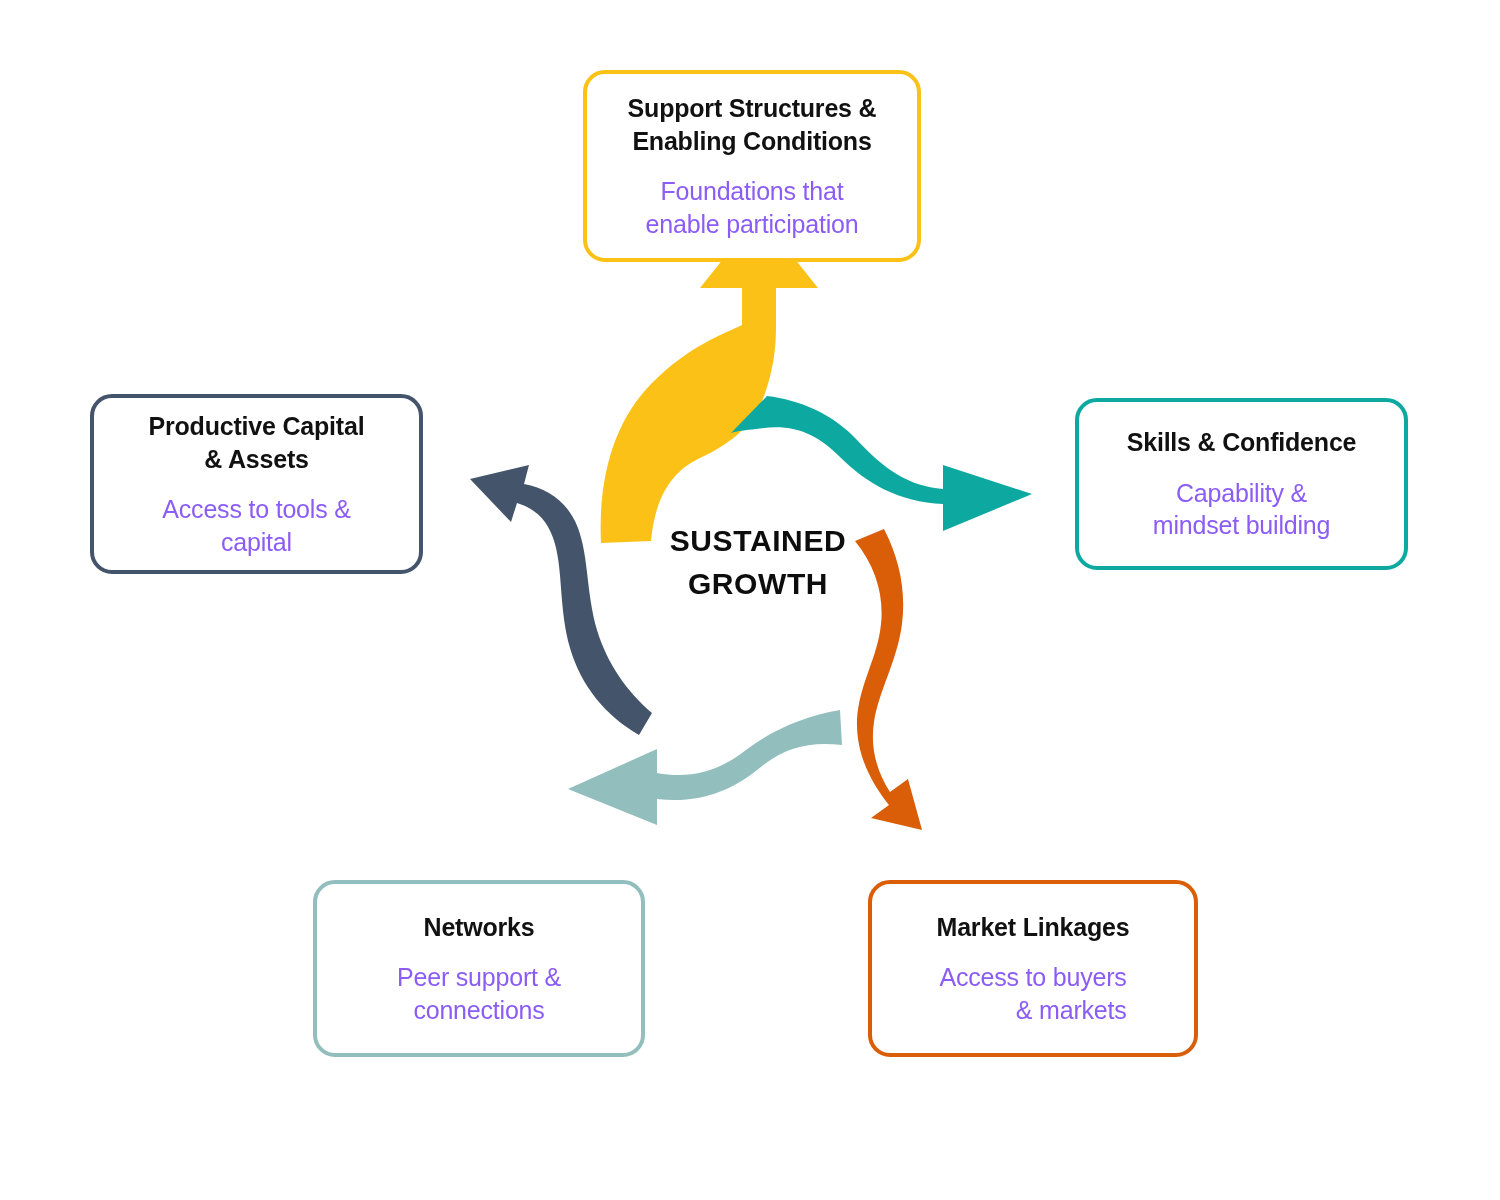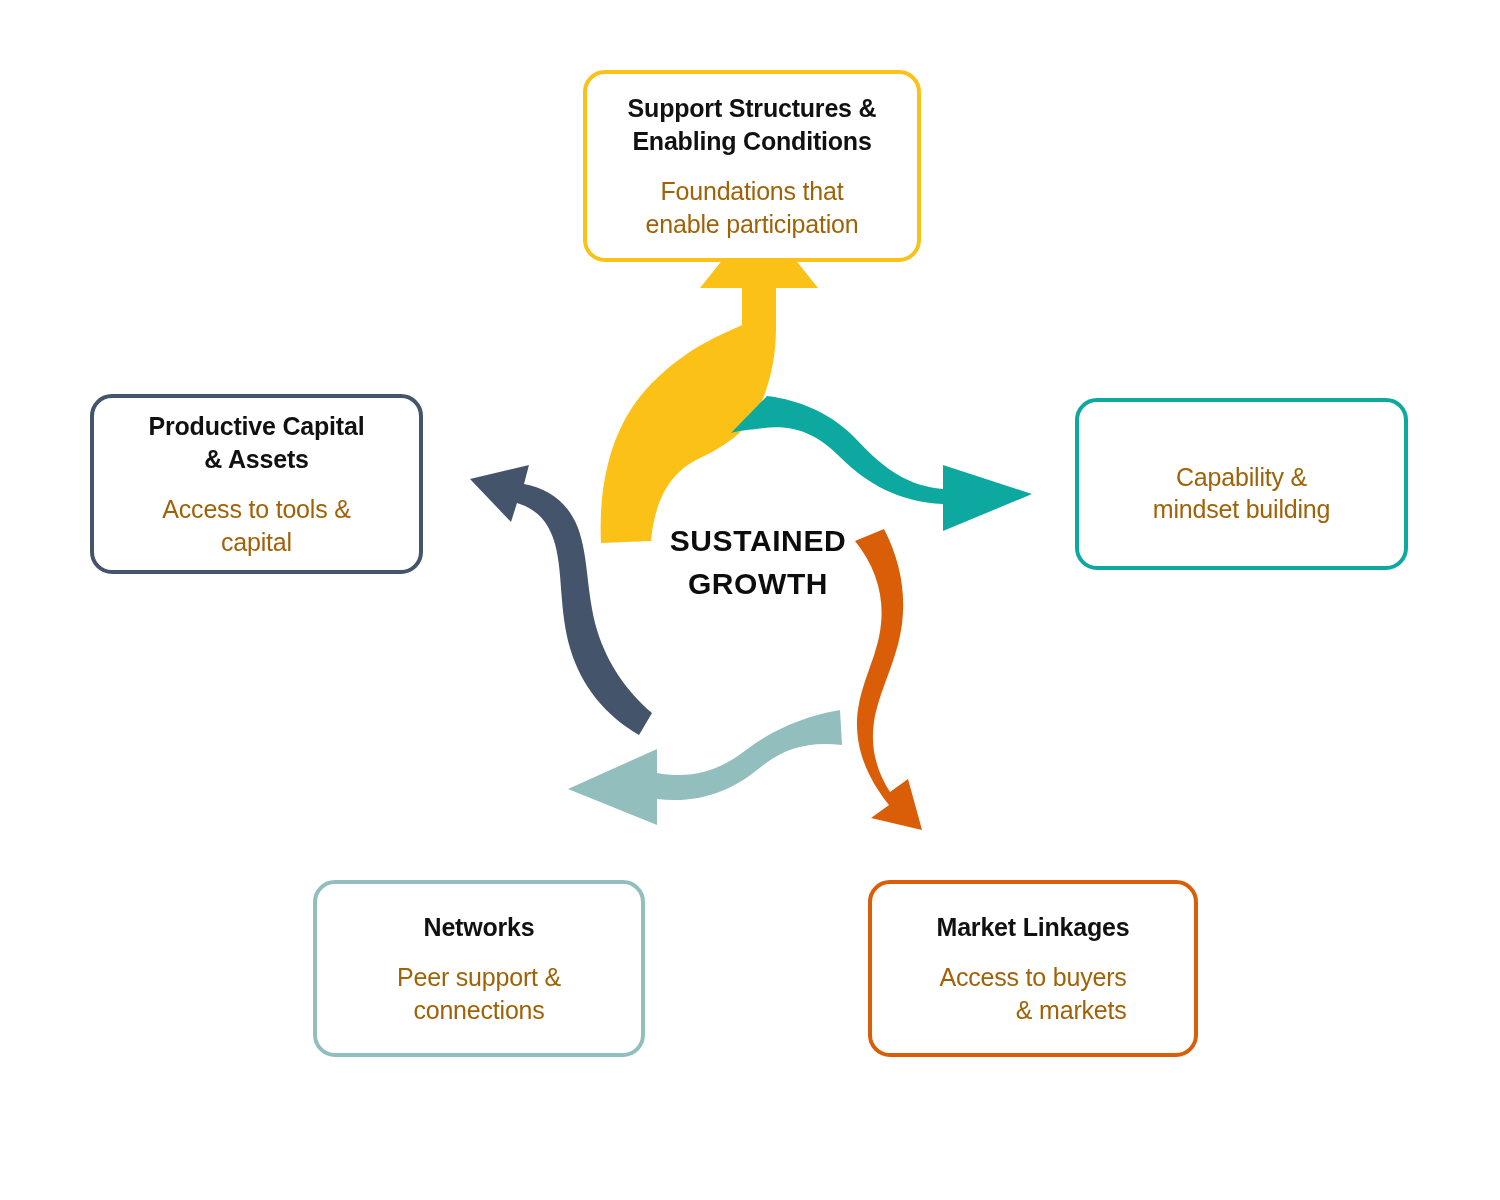--- a/index.html
+++ b/index.html
@@ -32,21 +32,21 @@
     padding: 10px 32px;
   }
   .node .title {
     font-weight: bold;
     color: #111111;
     font-size: 25px;
     line-height: 1.30;
     letter-spacing: -0.2px;
   }
   .node .desc {
-    color: #a16207;
+    color: #8b5cf6;
     font-size: 25px;
     line-height: 1.30;
     font-weight: 400;
     letter-spacing: -0.2px;
     margin-top: 18px;
   }
 
   
   #node-support   { left: 583px;  top: 70px;   width: 338px; height: 192px; }
   #node-skills    { left: 1075px; top: 398px;  width: 333px; height: 172px; }
@@ -167,20 +167,23 @@
       <span>Support Structures &amp;</span><br>
       <span>Enabling Conditions</span>
     </div>
     <div class="desc">
       <span>Foundations that</span><br>
       <span>enable participation</span>
     </div>
   </div>
 
   <div class="node" id="node-skills" style="border-color:#0DA9A0">
+    <div class="title">
+      <span>Skills &amp; Confidence</span>
+    </div>
     <div class="desc">
       <span>Capability &amp;</span><br>
       <span>mindset building</span>
     </div>
   </div>
 
   <div class="node" id="node-market" style="border-color:#D95E07">
     <div class="title">
       <span>Market Linkages</span>
     </div>

